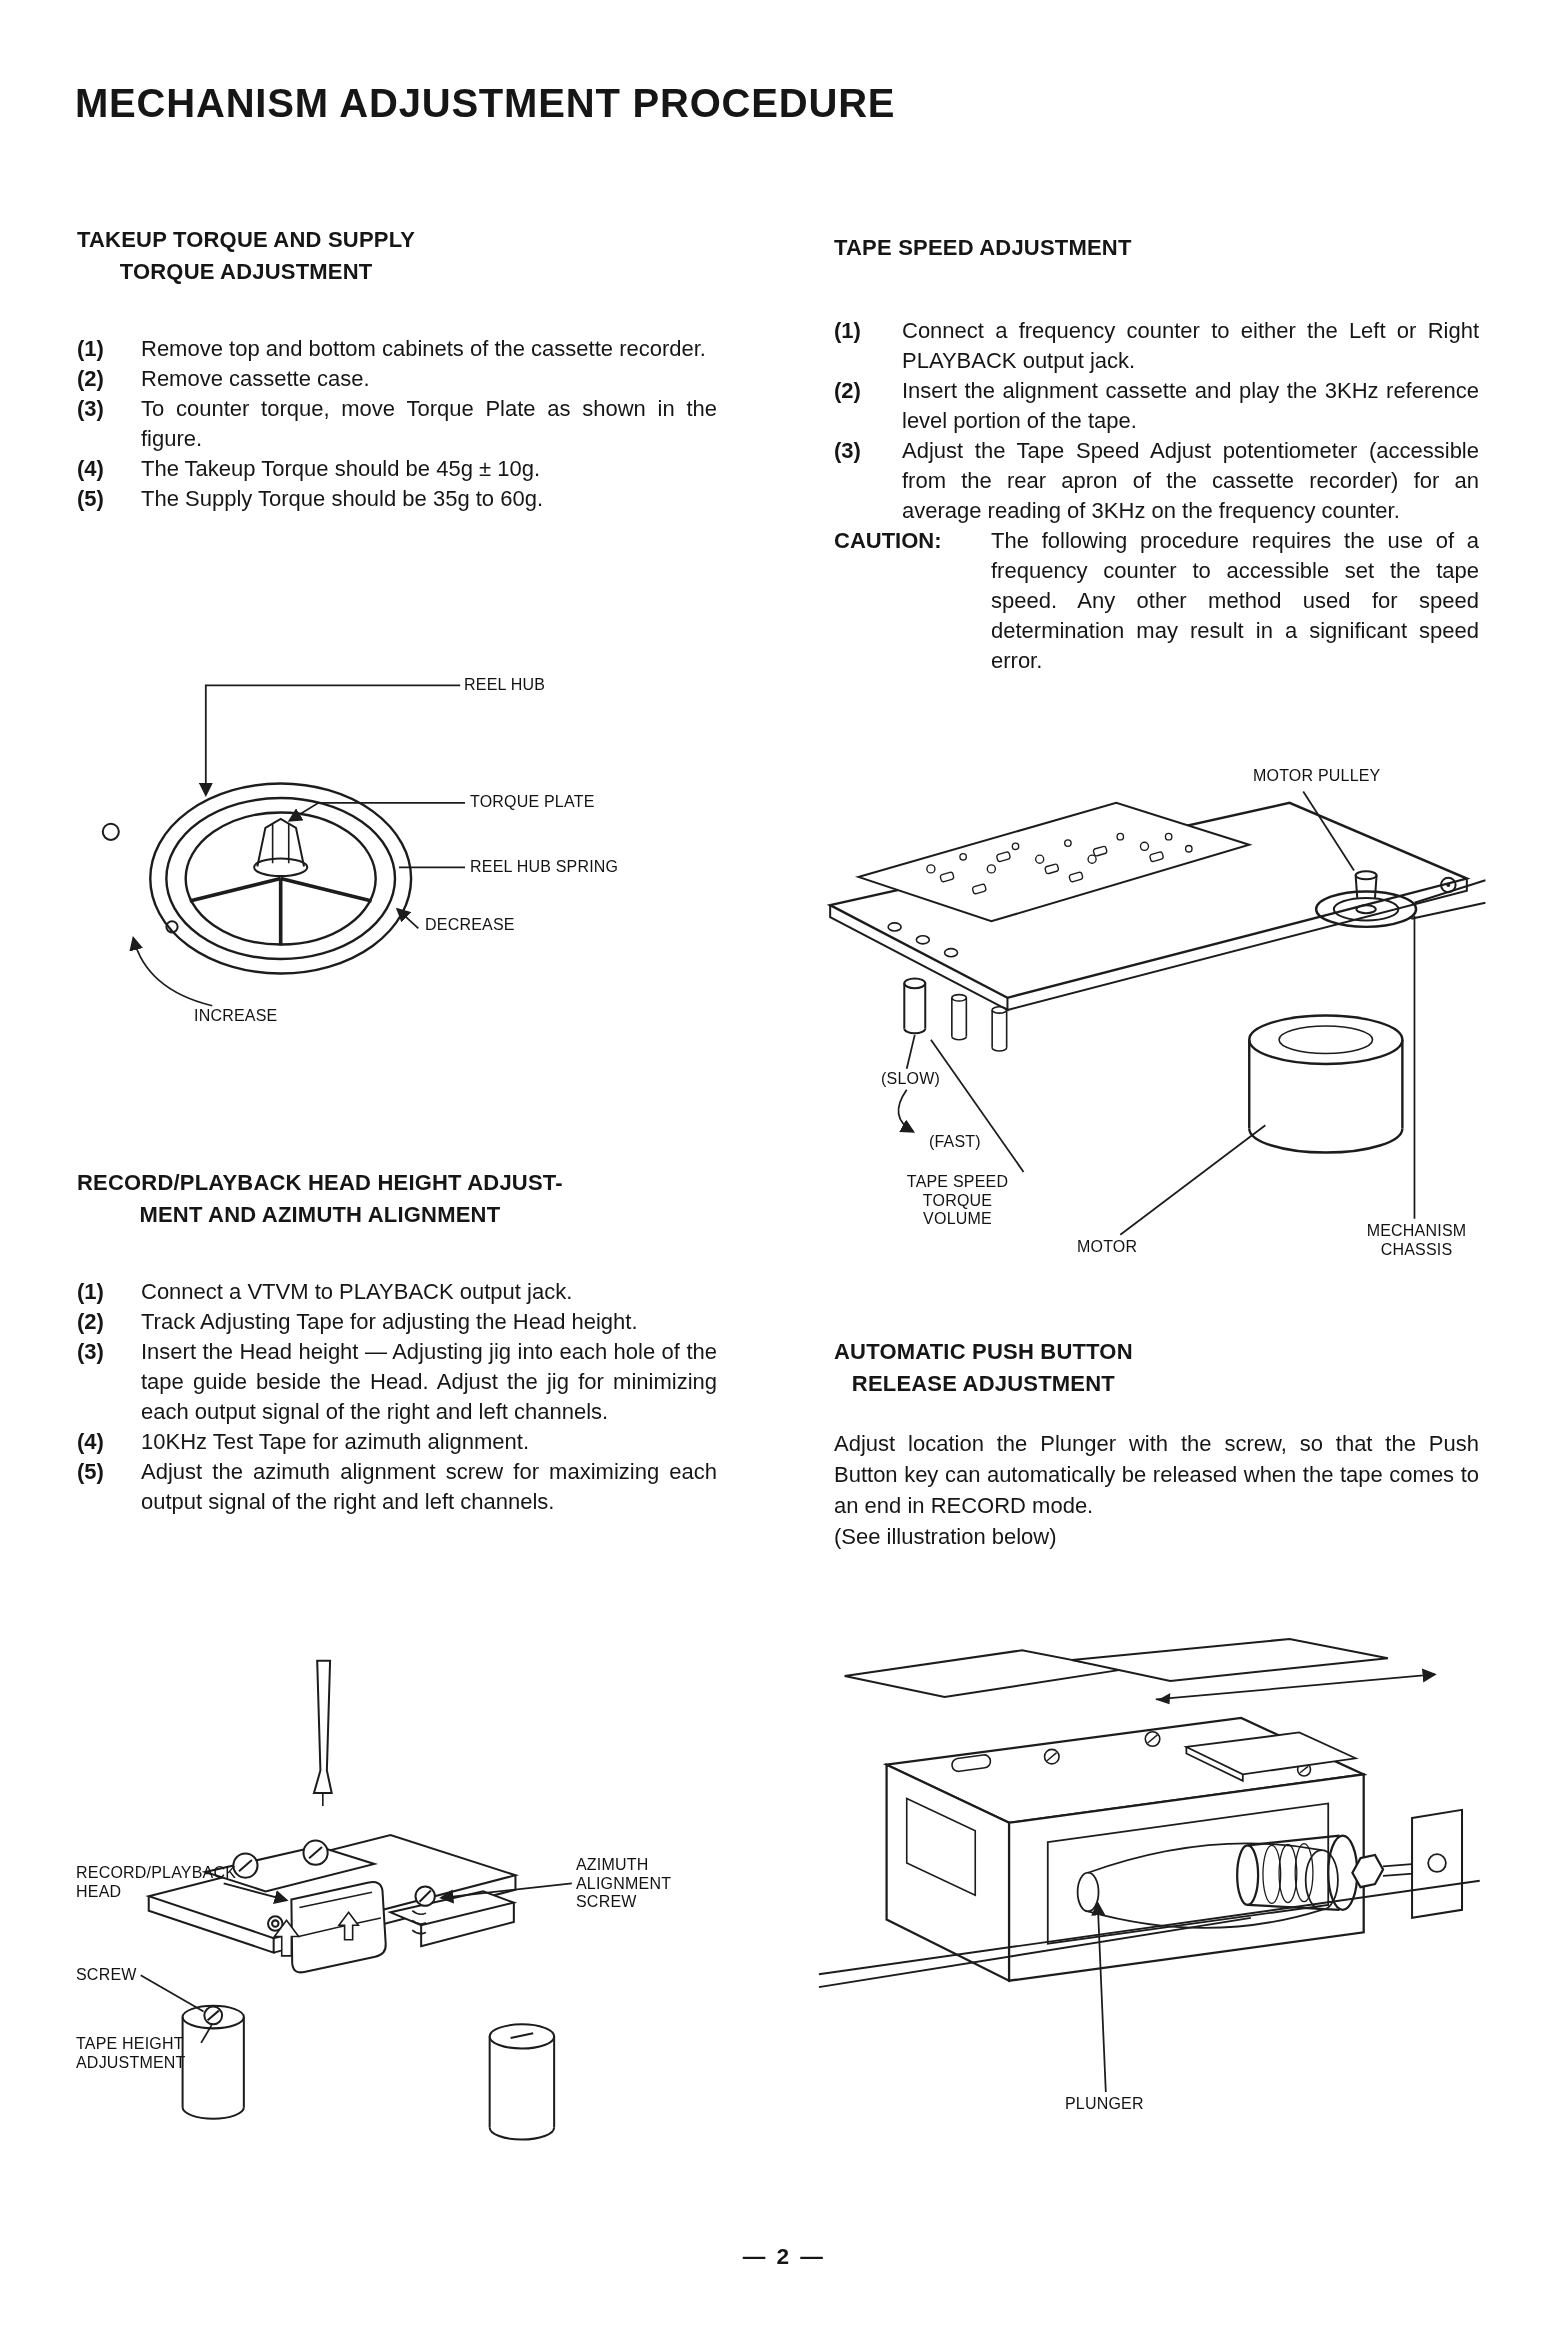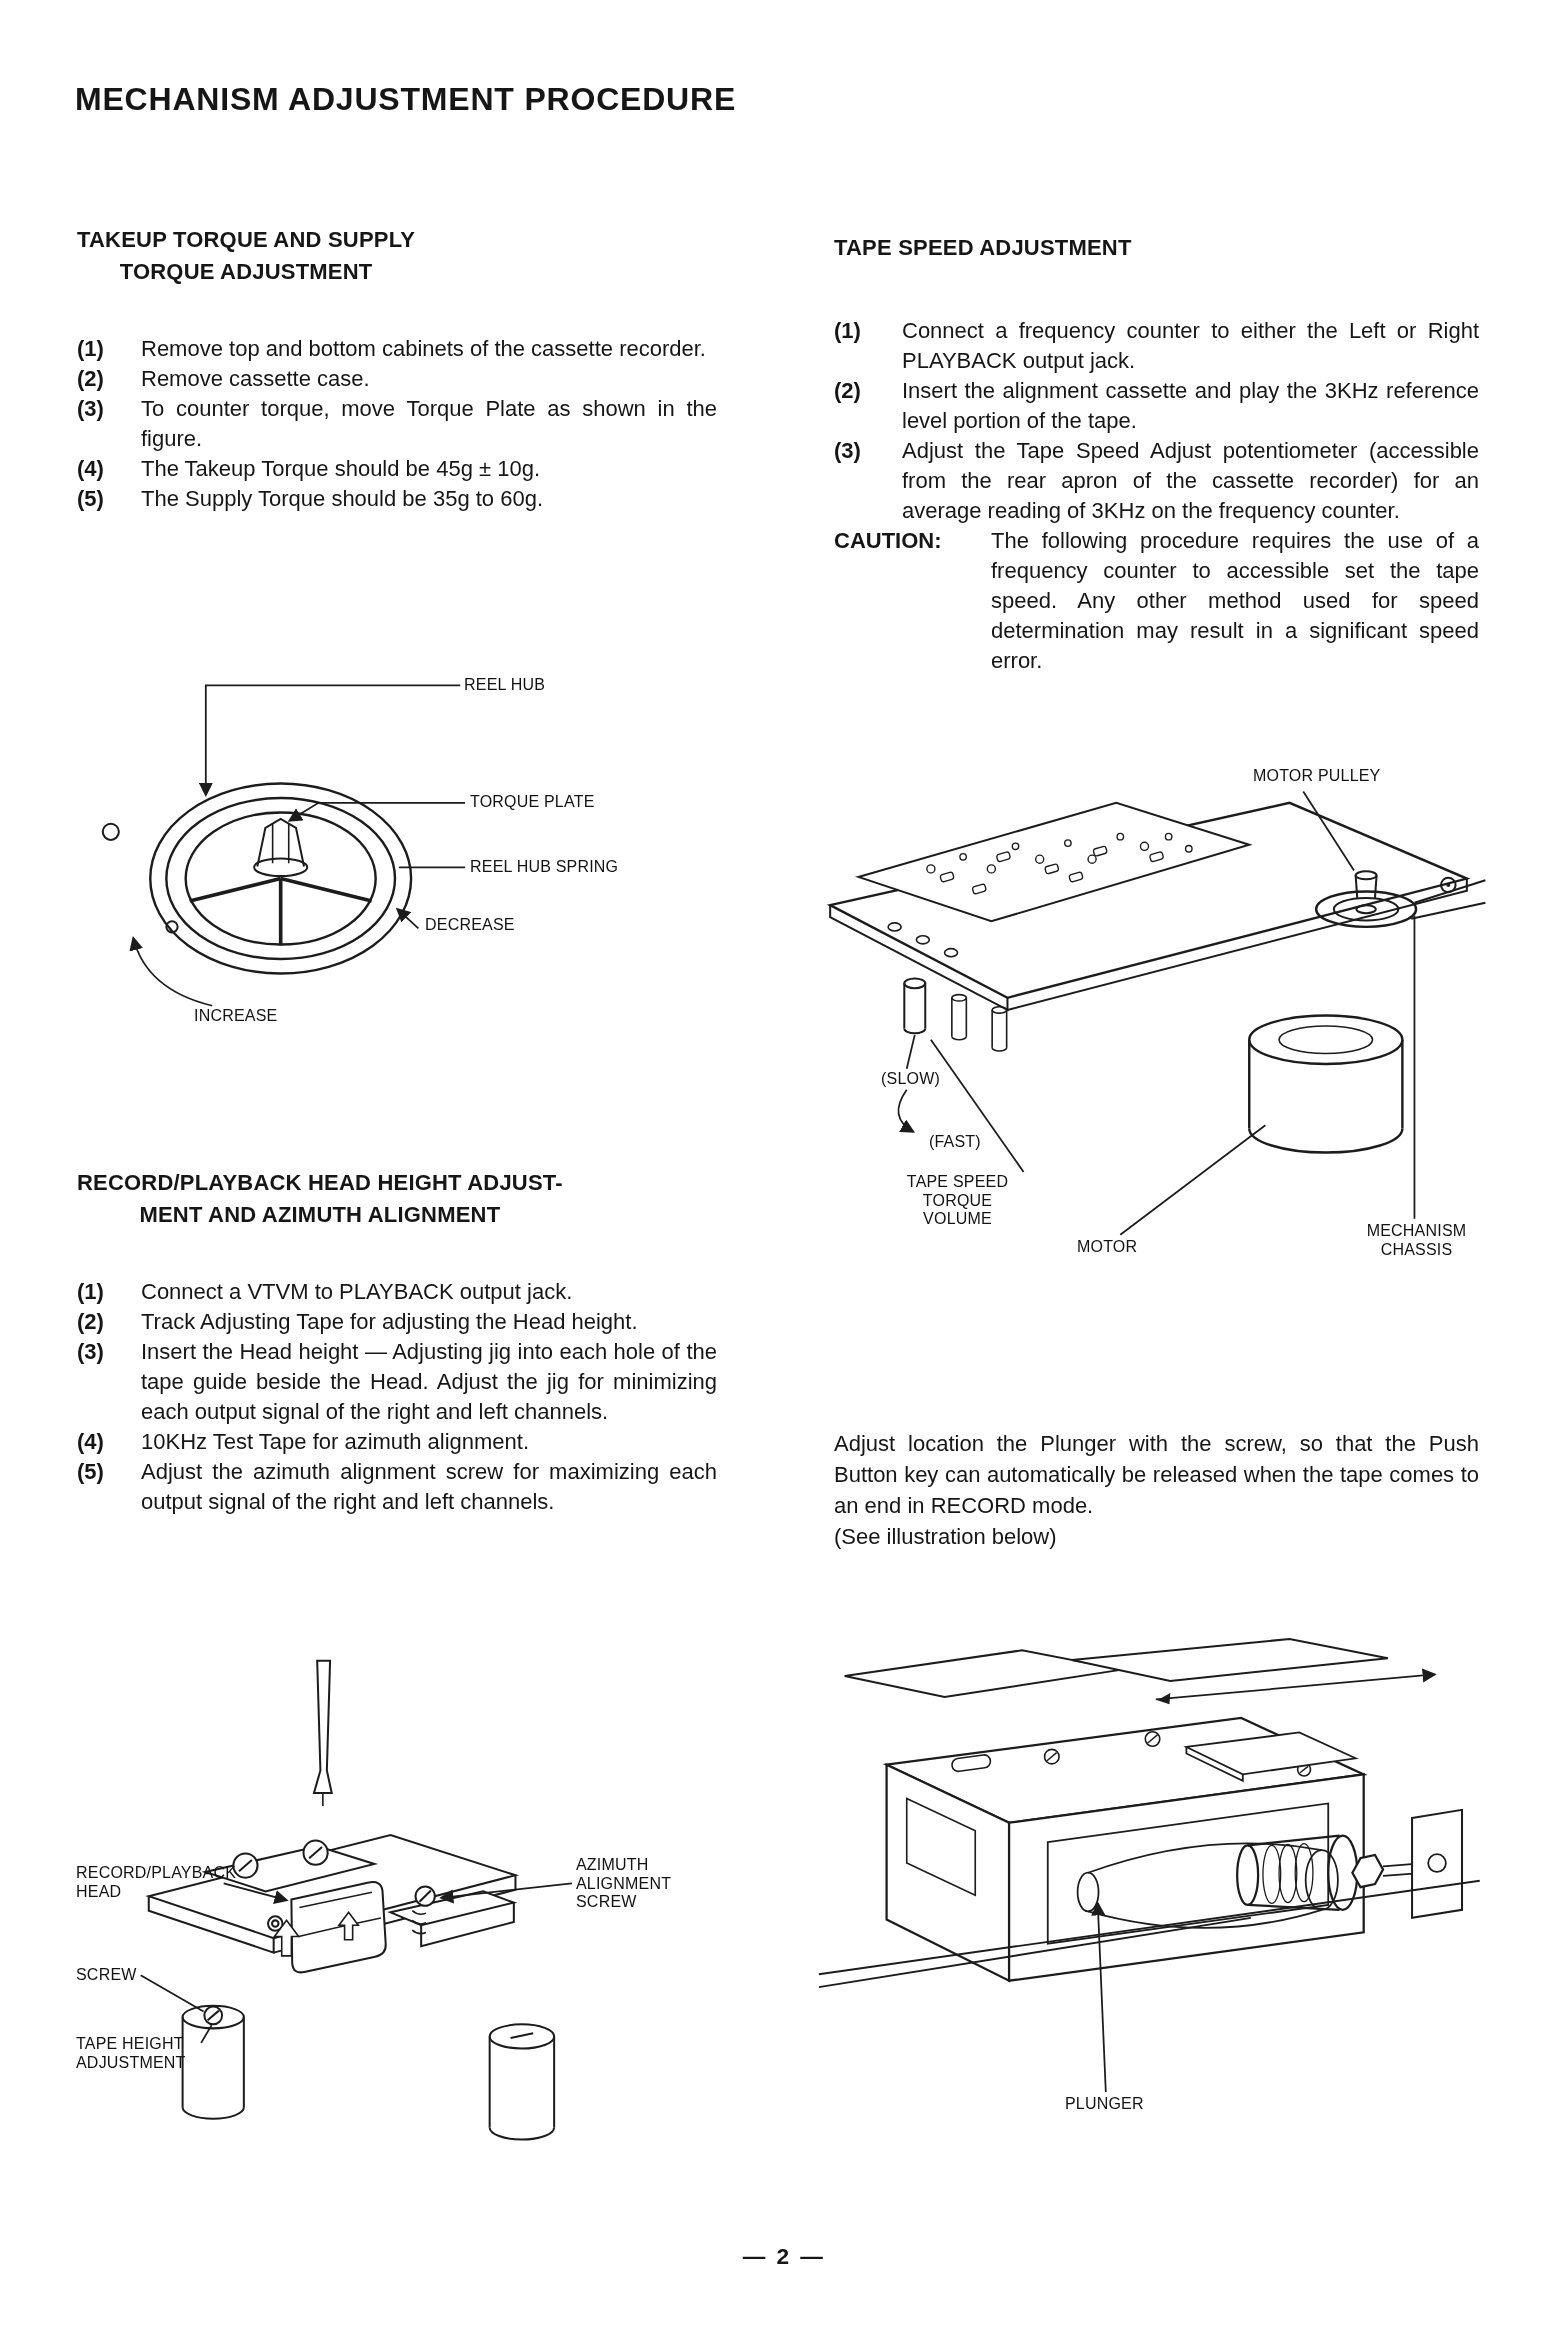--- a/index.html
+++ b/index.html
@@ -5,21 +5,21 @@
   * { box-sizing: border-box; }
   html,body { margin:0; padding:0; background:#e8e8e8; }
   .page {
     position:relative; width:1568px; height:2342px; margin:0 auto;
     background:#ffffff; color:#161616;
     font-family:"Liberation Sans", sans-serif;
     overflow:hidden;
   }
   .title {
     position:absolute; left:75px; top:81px;
-    font-size:32px; font-weight:700; letter-spacing:0.8px;
+    font-size:40px; font-weight:700; letter-spacing:0.8px;
   }
   .sec-heading {
     position:absolute; font-size:22px; font-weight:700;
     line-height:32px; letter-spacing:0.2px;
   }
   .sec-heading span { display:block;text-align:center; }
   .steps { position:absolute; font-size:22px; line-height:30px; }
   .step { display:flex; }
   .step .num { flex:0 0 64px; font-weight:700; }
   .steps.rcol .num { flex-basis:68px; }
@@ -295,20 +295,24 @@
       </g>
     </svg>
     <div class="fig-label" style="left:443px;top:11.3px">MOTOR PULLEY</div>
     <div class="fig-label" style="left:71px;top:314px">(SLOW)</div>
     <div class="fig-label" style="left:119px;top:377px">(FAST)</div>
     <div class="fig-label wrap center" style="left:77px;top:417px;width:141px">TAPE SPEED TORQUE VOLUME</div>
     <div class="fig-label" style="left:267px;top:482px">MOTOR</div>
     <div class="fig-label wrap center" style="left:552px;top:466px;width:109px">MECHANISM CHASSIS</div>
   </div>
 
+  <div class="sec-heading" style="left:834px;top:1336px">
+    <span>AUTOMATIC PUSH BUTTON</span>
+    <span>RELEASE ADJUSTMENT</span>
+  </div>
 
   <div class="para" style="left:834px;top:1428px;width:645px">
     <span class="body">Adjust location the Plunger with the screw, so that the Push Button key can automatically be released when the tape comes to an end in RECORD mode.</span>
     <span class="note">(See illustration below)</span>
   </div>
 
   <div class="fig" style="left:806px;top:1626px;width:681px;height:516px">
     <svg width="681" height="516" viewBox="0 0 845 640">
       <defs>
         <marker id="m4" viewBox="0 0 10 10" refX="8.5" refY="5" markerWidth="8" markerHeight="8" orient="auto">

